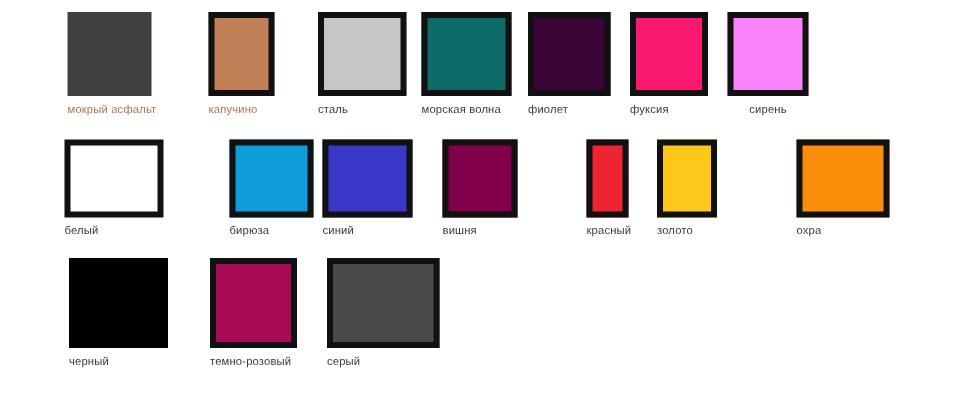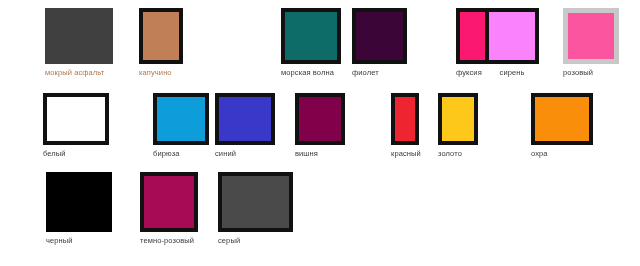--- a/index.html
+++ b/index.html
@@ -34,47 +34,47 @@
     color: #3a3a3a;
     white-space: nowrap;
     margin-top: 4px;
     letter-spacing: 0.1px;
   }
 </style>
 </head>
 <body style="background: rgb(255, 255, 255);">
 
 <div id="palette-root">
-    <div class="swatch-cell" style="left: 45px; top: 8px; width: 68px;">
+    <div class="swatch-cell" style="left: 45px; top: 8px; width: 56px;">
       <div class="swatch-chip" style="height: 56px; background: rgb(64, 64, 64);"></div>
       <div class="swatch-label" style="color: rgb(177, 117, 79);">мокрый асфальт</div>
     </div>
     <div class="swatch-cell" style="left: 139px; top: 8px; width: 44px;">
       <div class="swatch-chip" style="height: 56px; background: rgb(192, 127, 84); border: 4px solid rgb(17, 17, 17);"></div>
       <div class="swatch-label" style="color: rgb(177, 117, 79);">капучино</div>
+    </div>
+    <div class="swatch-cell" style="left: 212px; top: 8px; width: 59px;">
+      <div class="swatch-chip" style="height: 56px; background: rgb(196, 198, 200); border: 4px solid rgb(17, 17, 17);"></div>
+      <div class="swatch-label" style="color: rgb(58, 58, 58);">сталь</div>
     </div>
     <div class="swatch-cell" style="left: 281px; top: 8px; width: 60px;">
       <div class="swatch-chip" style="height: 56px; background: rgb(13, 107, 104); border: 4px solid rgb(17, 17, 17);"></div>
       <div class="swatch-label" style="color: rgb(58, 58, 58);">морская волна</div>
     </div>
     <div class="swatch-cell" style="left: 352px; top: 8px; width: 55px;">
       <div class="swatch-chip" style="height: 56px; background: rgb(60, 5, 56); border: 4px solid rgb(17, 17, 17);"></div>
       <div class="swatch-label" style="color: rgb(58, 58, 58);">фиолет</div>
     </div>
-    <div class="swatch-cell" style="left: 420px; top: 8px; width: 52px; margin-left: 36px;">
+    <div class="swatch-cell" style="left: 420px; top: 8px; width: 52px;">
       <div class="swatch-chip" style="height: 56px; background: rgb(250, 24, 113); border: 4px solid rgb(17, 17, 17);"></div>
       <div class="swatch-label" style="color: rgb(58, 58, 58);">фуксия</div>
     </div>
     <div class="swatch-cell" style="left: 485px; top: 8px; width: 54px;">
       <div class="swatch-chip" style="height: 56px; background: rgb(249, 131, 251); border: 4px solid rgb(17, 17, 17);"></div>
       <div class="swatch-label" style="color: rgb(58, 58, 58); text-align: center;">сирень</div>
-    </div>
-    <div class="swatch-cell" style="left: 563px; top: 8px; width: 56px;">
-      <div class="swatch-chip" style="height: 56px; background: rgb(252, 85, 160); border: 5px solid rgb(200, 200, 200);"></div>
-      <div class="swatch-label" style="color: rgb(58, 58, 58);">розовый</div>
     </div>
     <div class="swatch-cell" style="left: 43px; top: 93px; width: 66px;">
       <div class="swatch-chip" style="height: 52px; background: rgb(255, 255, 255); border: 4px solid rgb(17, 17, 17);"></div>
       <div class="swatch-label" style="color: rgb(58, 58, 58);">белый</div>
     </div>
     <div class="swatch-cell" style="left: 135px; top: 93px; width: 74px; padding-left: 18px;">
       <div class="swatch-chip" style="height: 52px; background: rgb(13, 157, 219); border: 4px solid rgb(17, 17, 17);"></div>
       <div class="swatch-label" style="color: rgb(58, 58, 58);">бирюза</div>
     </div>
     <div class="swatch-cell" style="left: 295px; top: 93px; width: 50px;">

